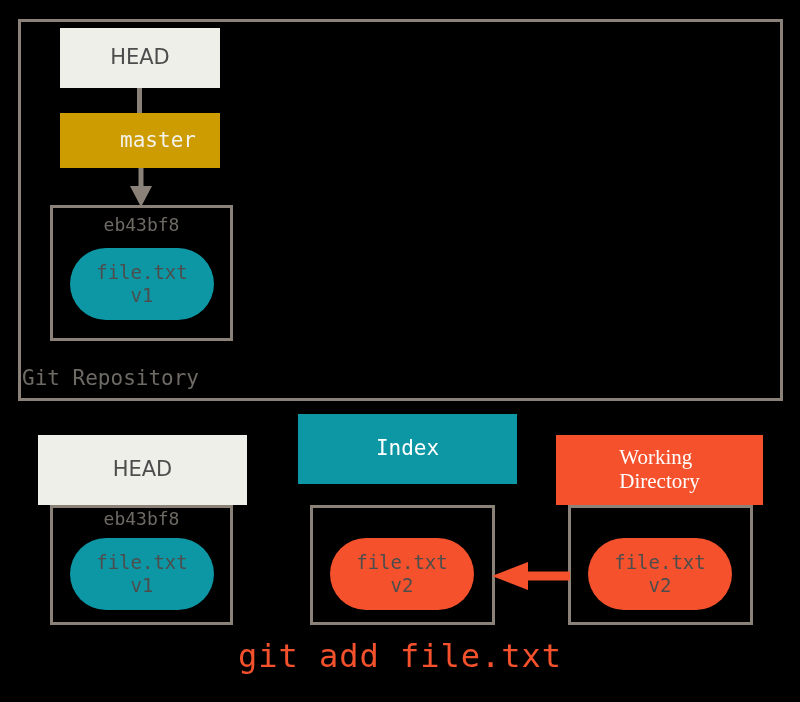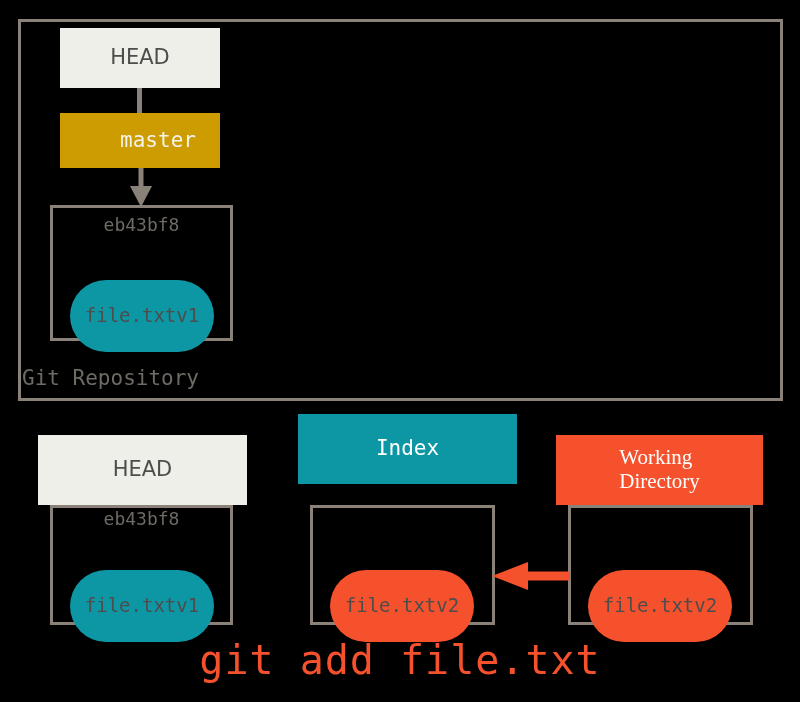--- a/index.html
+++ b/index.html
@@ -76,39 +76,39 @@
     font-size: 18px;
     color: #6e6a64;
     text-align: center;
     white-space: nowrap;
   }
 
   
   .blob {
     border-radius: 48px;
     display: flex;
+    flex-direction: column;
     align-items: center;
     justify-content: center;
     text-align: right;
     font-size: 19px;
     line-height: 1.22;
     color: #4d4d4d;
-    margin-top: 32px;
   }
   .blob-teal { background: #0d97a4; }
   .blob-orange { background: #f4512c; }
 
   
   .connector {
     background: #8a8178;
   }
 
   
   .command-caption {
-    font-size: 40px;
+    font-size: 32px;
     color: #f4512c;
     white-space: nowrap;
     letter-spacing: 1px;
   }
 
   svg { display: block; overflow: visible; }
 </style>
 </head>
 <body>
 

